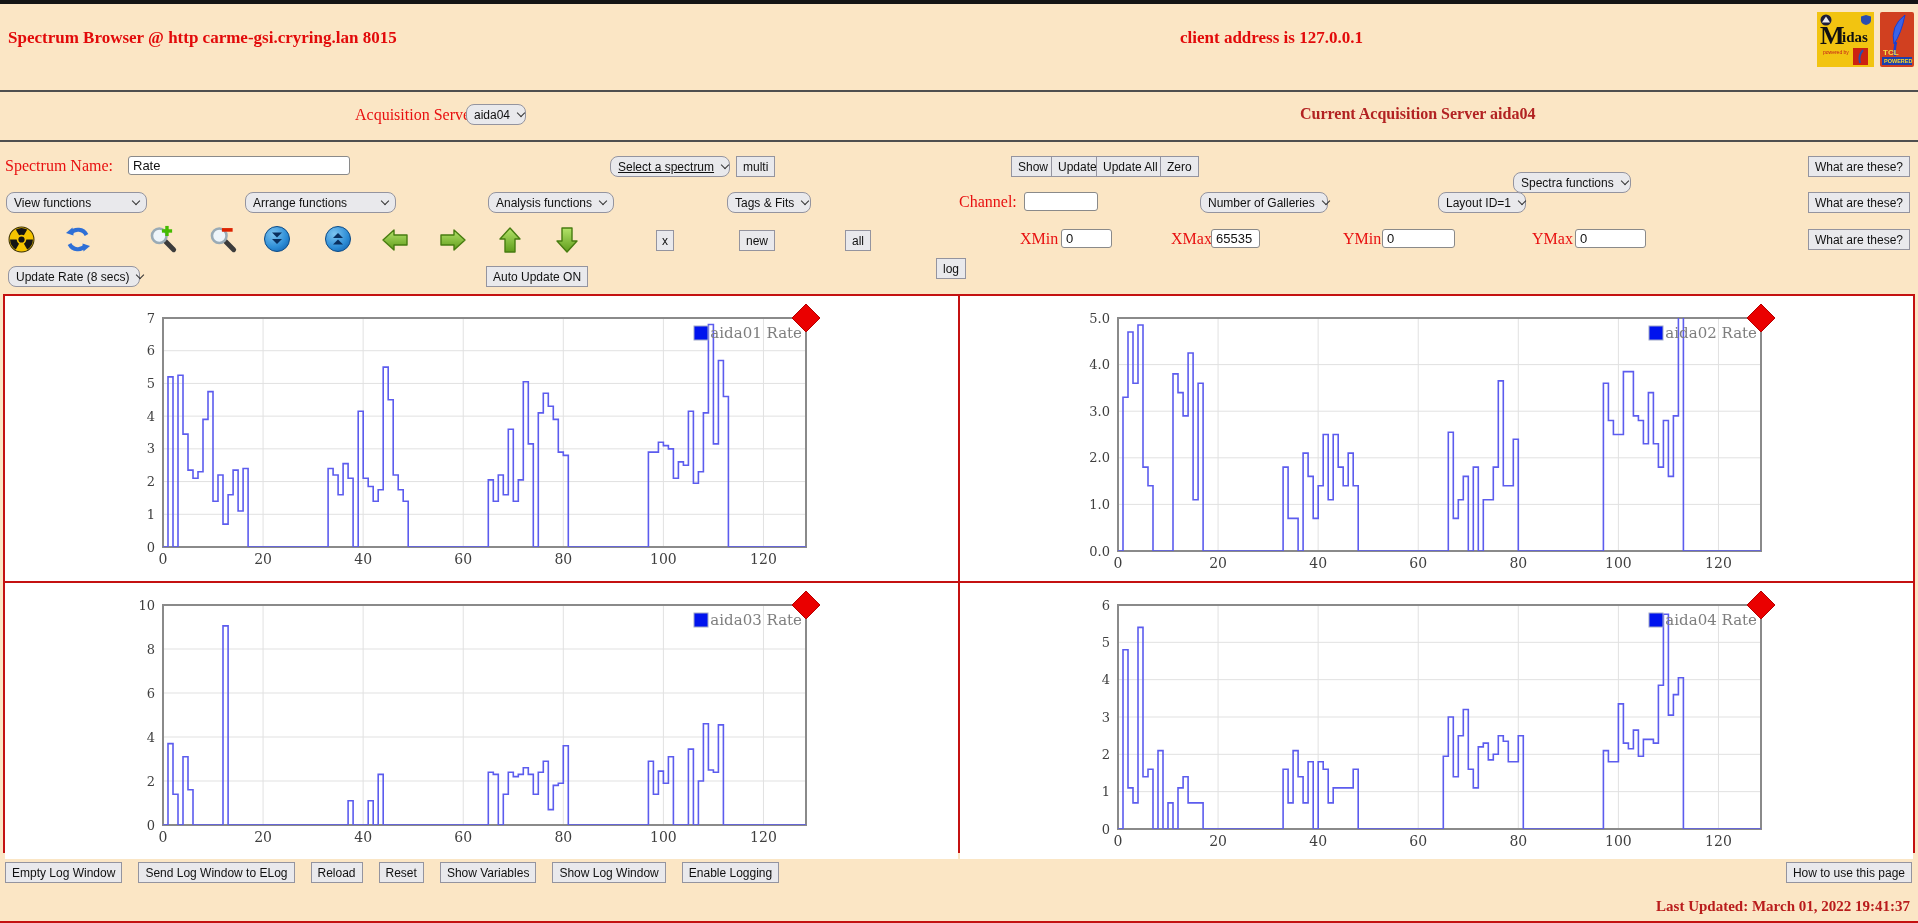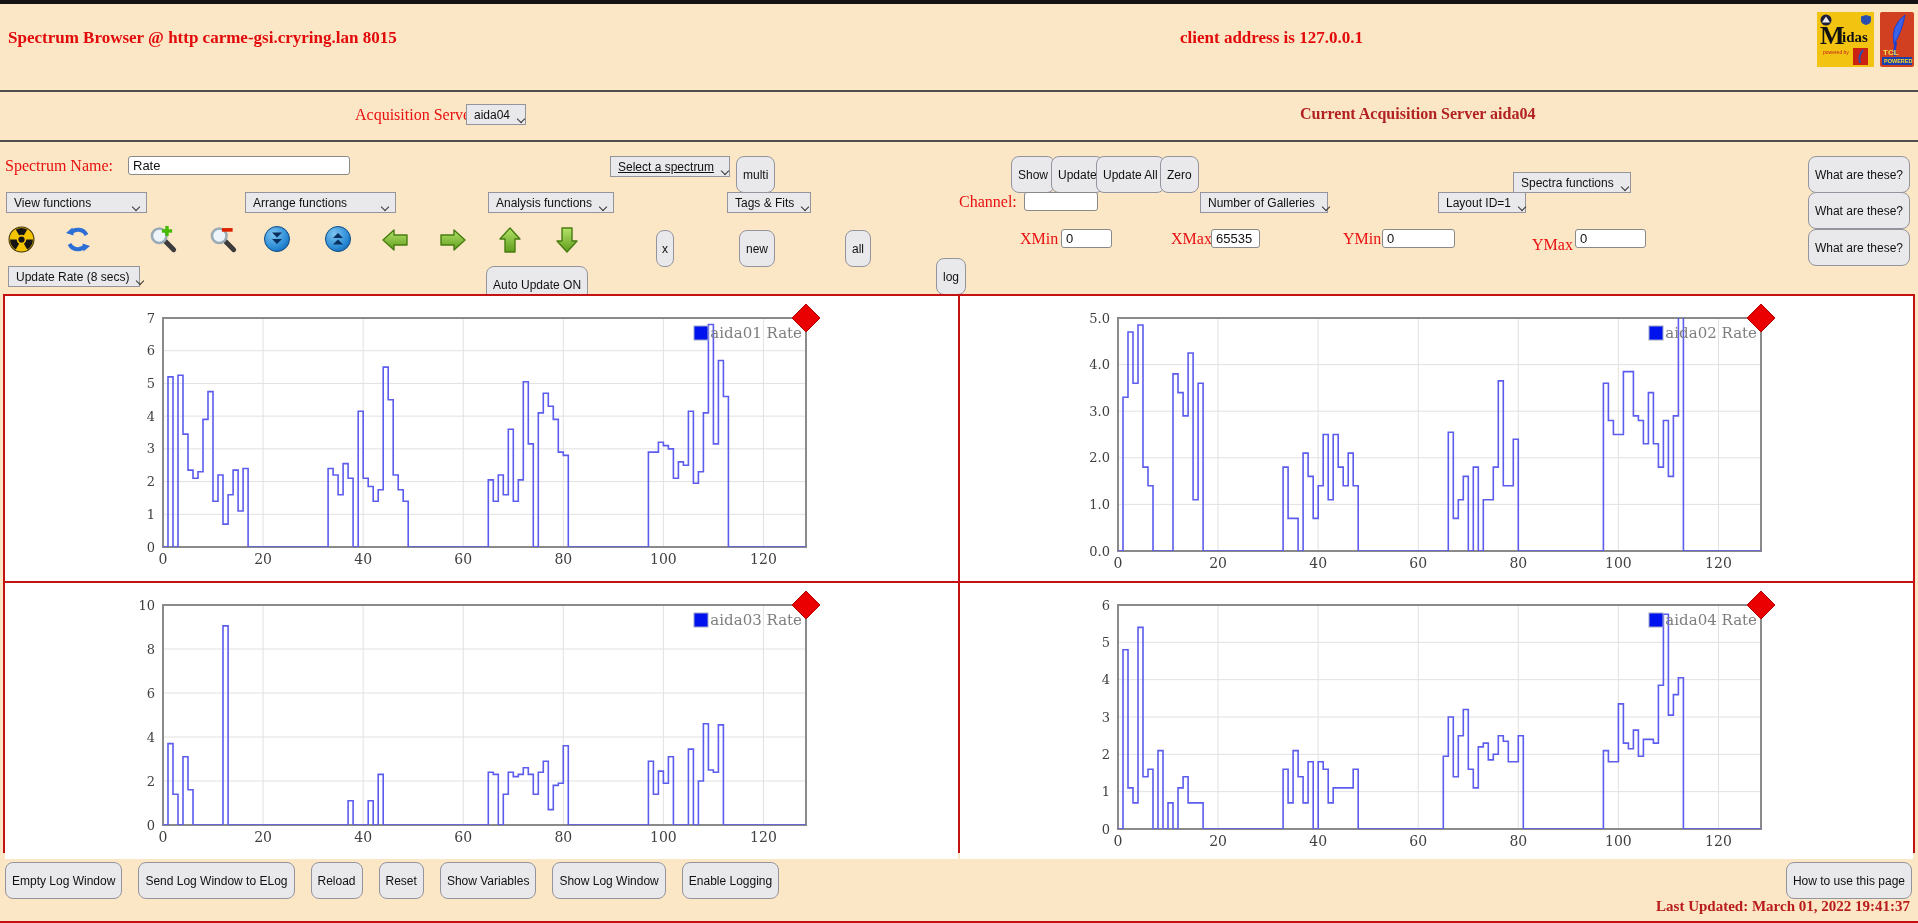--- a/index.html
+++ b/index.html
@@ -14,27 +14,27 @@
   .bottombar { position:absolute; bottom:0; left:0; right:0; height:2px; background:#c41111; }
   .hr { position:absolute; left:0; right:0; height:2px; background:#4f4f4f; }
 
   .title { font:bold 17px "Liberation Serif", serif; color:#e20a0a; white-space:nowrap; }
   .rlbl  { font:16px "Liberation Serif", serif; color:#e81010; white-space:nowrap; }
   .current { font:bold 16px "Liberation Serif", serif; color:#b22222; white-space:nowrap; }
   .lastupd { font:bold 15px "Liberation Serif", serif; color:#b91c1c; white-space:nowrap; }
 
   .btn {
     display:inline-flex; align-items:center; justify-content:center;
+    background:#e9e9ec; border:1px solid #94949f; border-radius:0;
+    font:12px "Liberation Sans", sans-serif; color:#101010;
+    height:21px; padding:2px 6px; white-space:nowrap; cursor:default;
+  }
+  .sel {
+    display:inline-flex; align-items:center; justify-content:space-between;
     background:#e9e9ec; border:1px solid #94949f; border-radius:8px;
-    font:12px "Liberation Sans", sans-serif; color:#101010;
-    height:37px; padding:2px 6px; white-space:nowrap; cursor:default;
-  }
-  .sel {
-    display:inline-flex; align-items:flex-end; justify-content:space-between;
-    background:#e9e9ec; border:1px solid #94949f; border-radius:0;
     font:12px "Liberation Sans", sans-serif; color:#101010;
     height:21px; padding:2px 7px; white-space:nowrap;
   }
   .arw {
     width:6px; height:6px; border-right:1.6px solid #333; border-bottom:1.6px solid #333;
     transform:rotate(45deg); margin-left:8px; margin-top:-3px; flex:0 0 auto;
   }
   .inp {
     background:#fff; border:1px solid #8a8a8a; border-radius:3px;
     height:19px; font:13px "Liberation Sans", sans-serif; color:#111; padding:0 4px;
@@ -222,21 +222,21 @@
 <button class="abs btn" style="left:656px; top:230px; padding:2px 5px;">x</button>
 <button class="abs btn" style="left:739px; top:230px;">new</button>
 <button class="abs btn" style="left:845px; top:230px;">all</button>
 <button class="abs btn" style="left:936px; top:244px;margin-top:14px;">log</button>
 <div class="abs rlbl" style="left:1020px; top:230px;">XMin</div>
 <input class="abs inp" style="left: 1061px; top: 229px; width: 51px;" value="0">
 <div class="abs rlbl" style="left:1171px; top:230px;">XMax</div>
 <input class="abs inp" style="left: 1211px; top: 229px; width: 49px;" value="65535">
 <div class="abs rlbl" style="left:1343px; top:230px;">YMin</div>
 <input class="abs inp" style="left: 1382px; top: 229px; width: 73px;" value="0">
-<div class="abs rlbl" style="left:1532px; top:236px;">YMax</div>
+<div class="abs rlbl" style="left:1532px; top:230px;">YMax</div>
 <input class="abs inp" style="left: 1575px; top: 229px; width: 71px;" value="0">
 <button class="abs btn" style="right:8px; top:229px;">What are these?</button>
 
 <div class="abs sel" style="left:8px; top:266px; width:132px;">
   <span>Update Rate (8 secs)</span>
     <span class="arw"></span>
 </div>
 <button class="abs btn" style="left:486px; top:266px;">Auto Update ON</button>
 
 <div class="grid">

